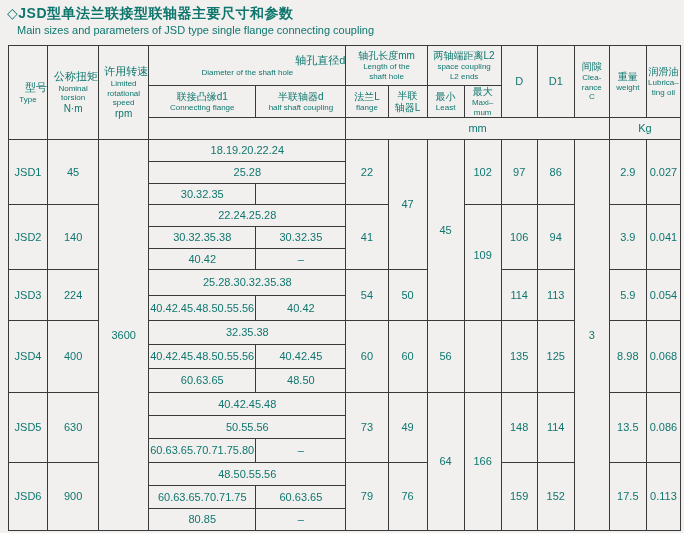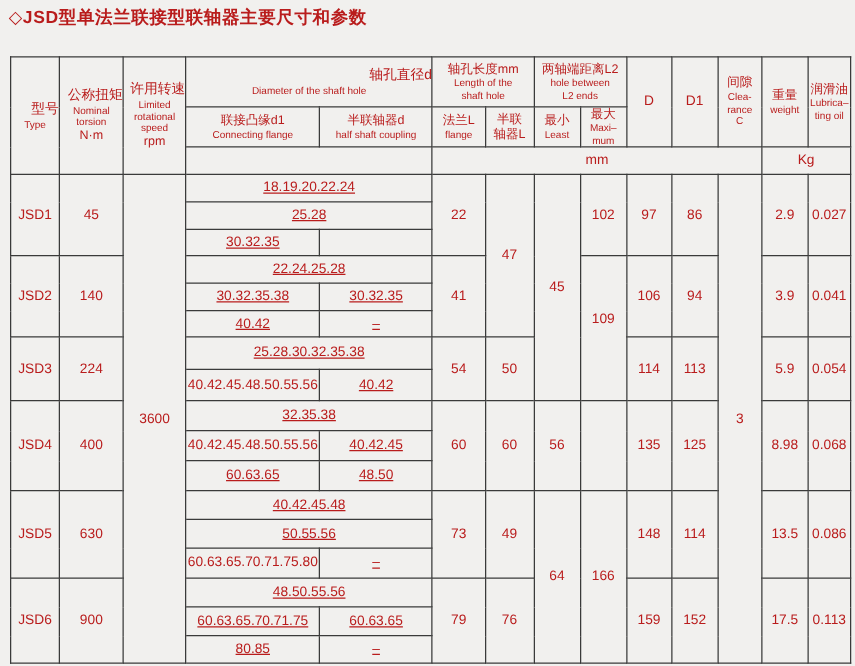--- a/index.html
+++ b/index.html
@@ -1,46 +1,47 @@
 <!DOCTYPE html>
 <html><head>
 <meta charset="utf-8">
 <style>
   html,body{margin:0;padding:0;}
   .page{
     position:relative;width:684px;height:533px;
-    background:#f1f0ee;color:#b91c1c;
+    background:#f1f0ee;color:#0f766e;
     font-family:"Liberation Sans","DejaVu Sans",sans-serif;
     overflow:hidden;
   }
   .title-zh{position:absolute;top:5px;left:7px;font-size:14px;font-weight:bold;letter-spacing:.5px;}
   .title-en{position:absolute;top:24px;left:17px;font-size:11px;}
   table.spec{
     position:absolute;top:45px;left:8px;
     border-collapse:collapse;table-layout:fixed;width:673px;
   }
   table.spec td{
     border:1px solid #3a3a3a;text-align:center;vertical-align:middle;
     padding:0;font-size:11px;line-height:1.15;
   }
   .zh{font-size:11px;line-height:1.25;white-space:nowrap;text-align:right;}
   .zh2{font-size:10px;line-height:1.2;white-space:nowrap;}
   .en{font-size:8px;line-height:1.2;white-space:nowrap;}
   .num{font-size:11px;}
-  .bore{font-size:10.5px;white-space:nowrap;text-decoration:underline;}
+  .bore{font-size:10.5px;white-space:nowrap;}
   .bore-sm{font-size:9.5px;white-space:nowrap;}
   .va-low{vertical-align:bottom;}
   .va-low .pad{padding-bottom:14px;}
   .unit{font-size:11px;}
 </style>
 </head>
 <body>
 
 <div class="page">
   <div class="title-zh">◇JSD型单法兰联接型联轴器主要尺寸和参数</div>
+  <div class="title-en">Main sizes and parameters of JSD type single flange connecting coupling</div>
 
   <table class="spec">
     <colgroup>
       <col style="width:39px">
         <col style="width:51px">
         <col style="width:50px">
       <col style="width:107px">
         <col style="width:90px">
       <col style="width:42px">
         <col style="width:39px">
@@ -76,21 +77,21 @@
         <div class="zh">轴孔直径d</div>
         <div class="en">Diameter of the shaft hole</div>
       </td>
       <td colspan="2">
         <div class="zh2">轴孔长度mm</div>
         <div class="en">Length of the</div>
         <div class="en">shaft hole</div>
       </td>
       <td colspan="2">
         <div class="zh2">两轴端距离L2</div>
-        <div class="en">hole between</div>
+        <div class="en">space coupling</div>
         <div class="en">L2 ends</div>
       </td>
       <td rowspan="2">D</td>
       <td rowspan="2">D1</td>
       <td rowspan="2">
         <div class="zh2">间隙</div>
         <div class="en">Clea-</div>
         <div class="en">rance</div>
         <div class="en">C</div>
       </td>

